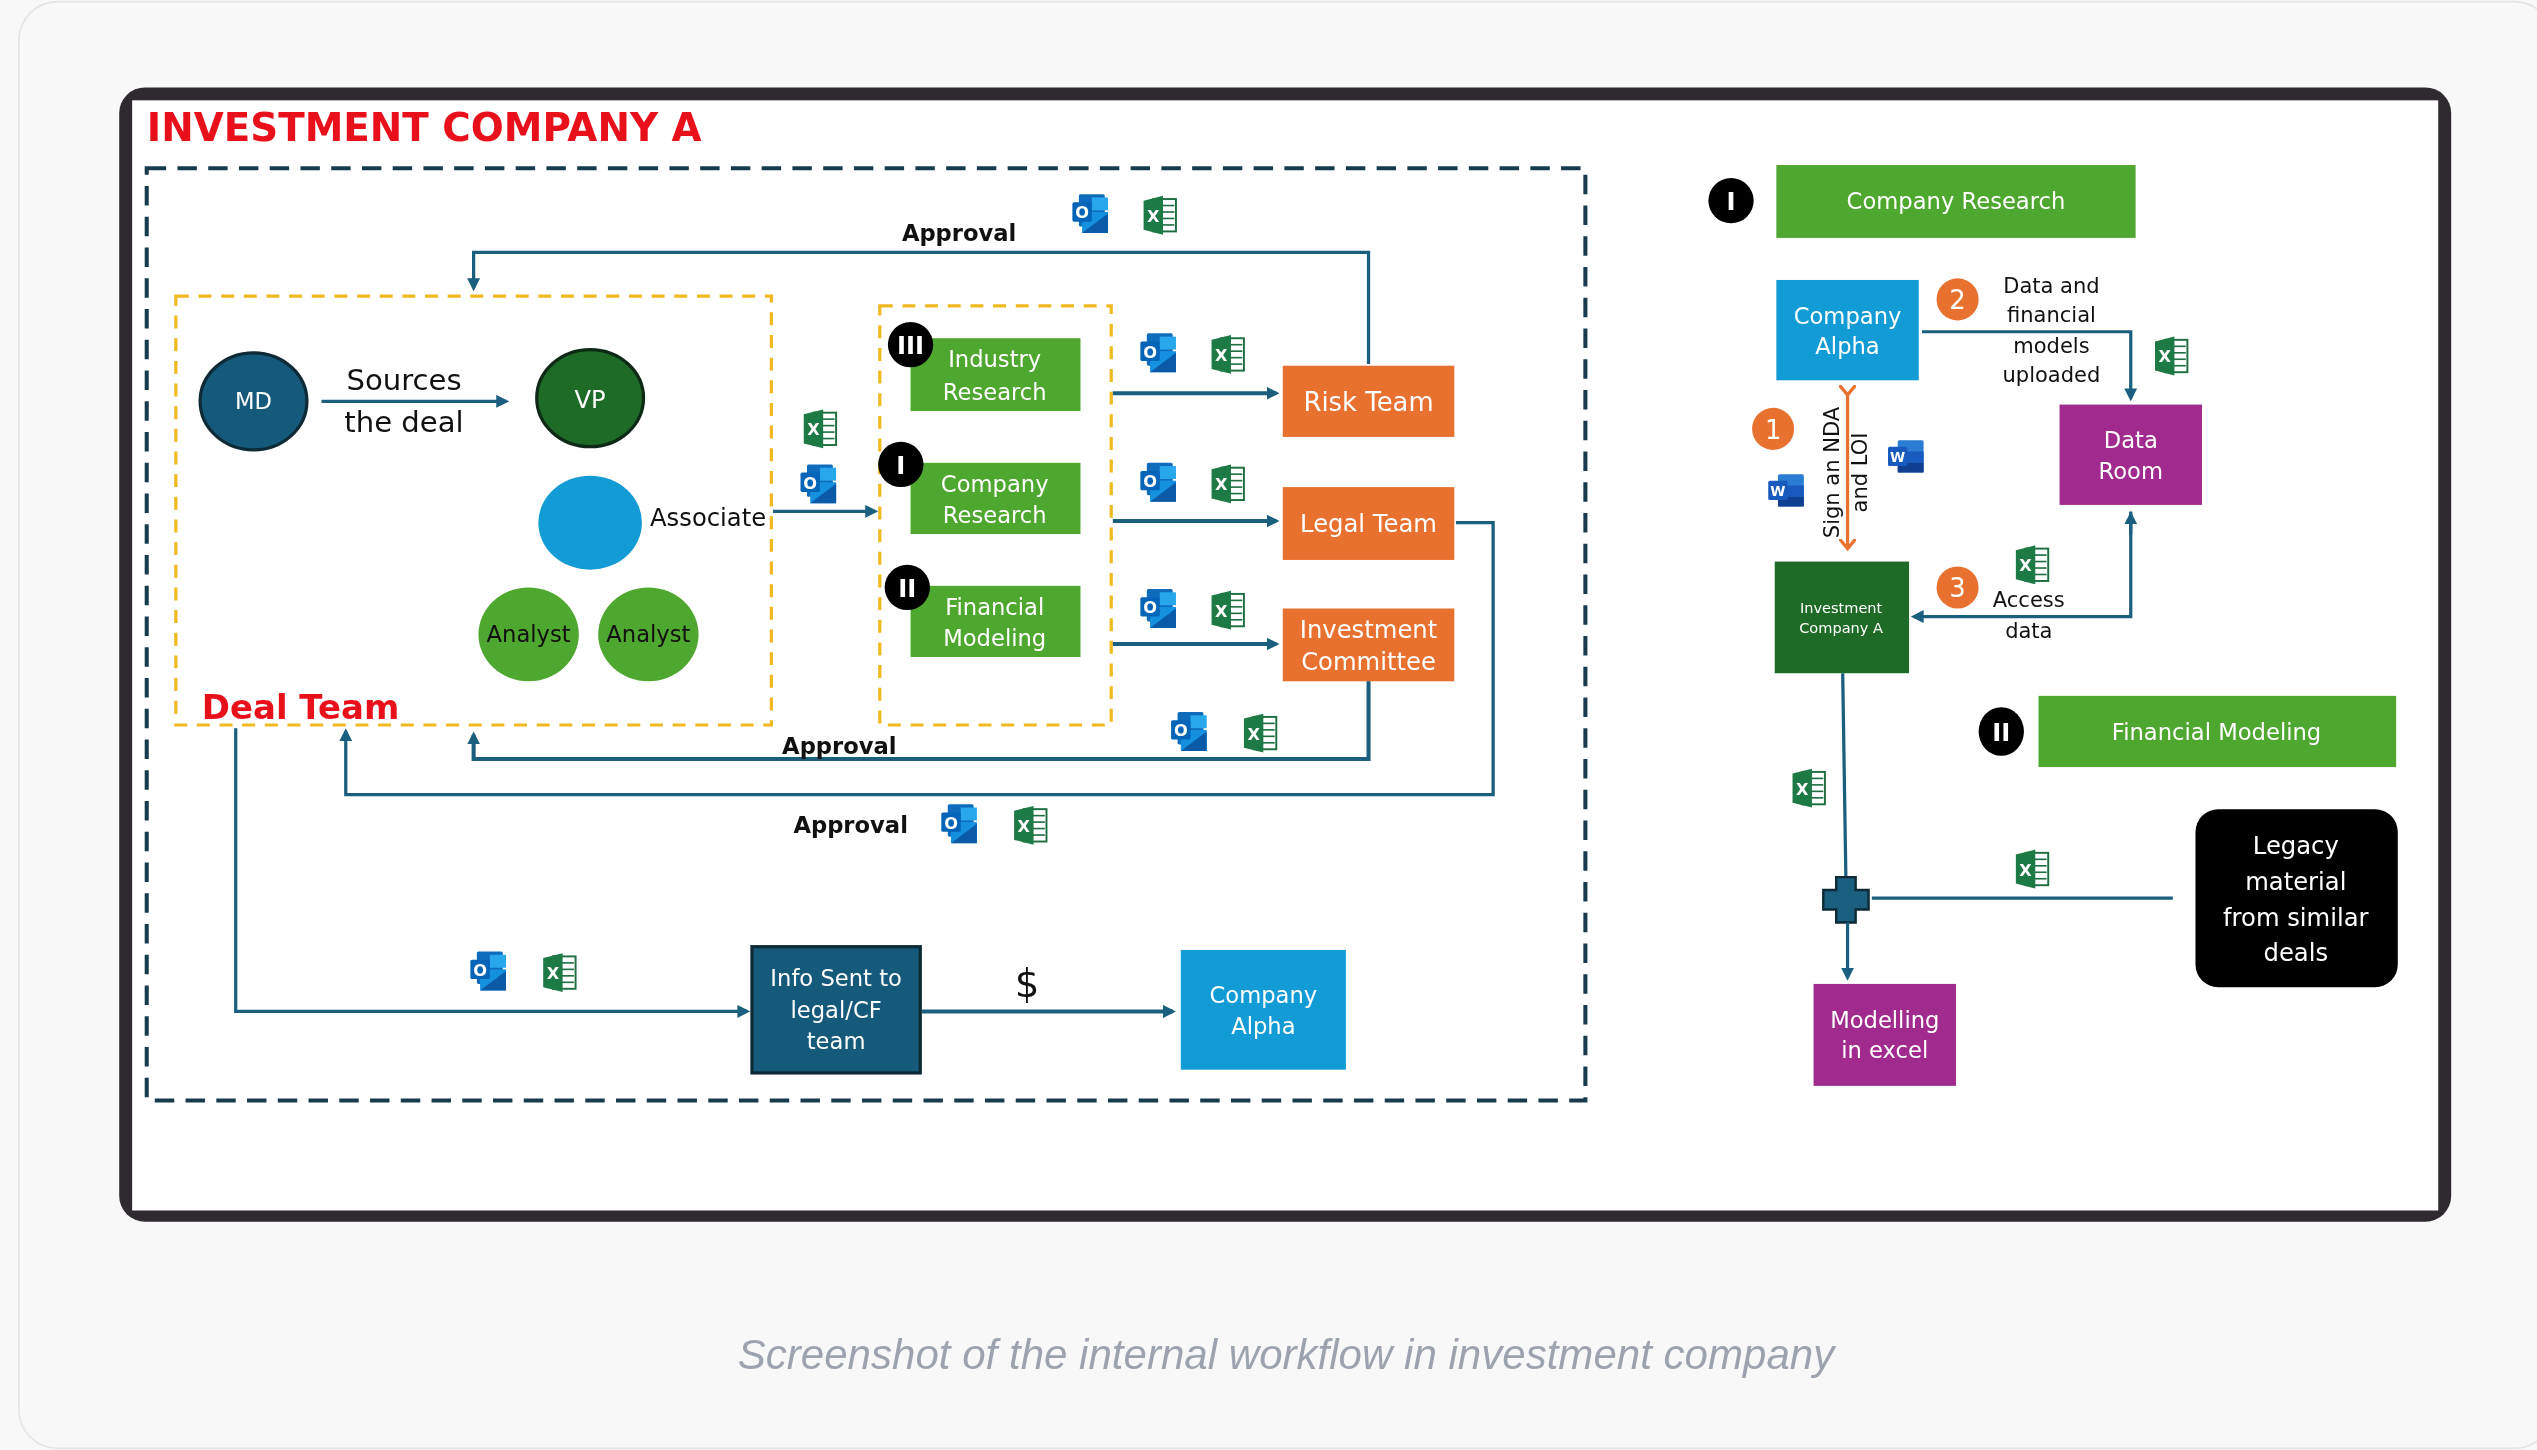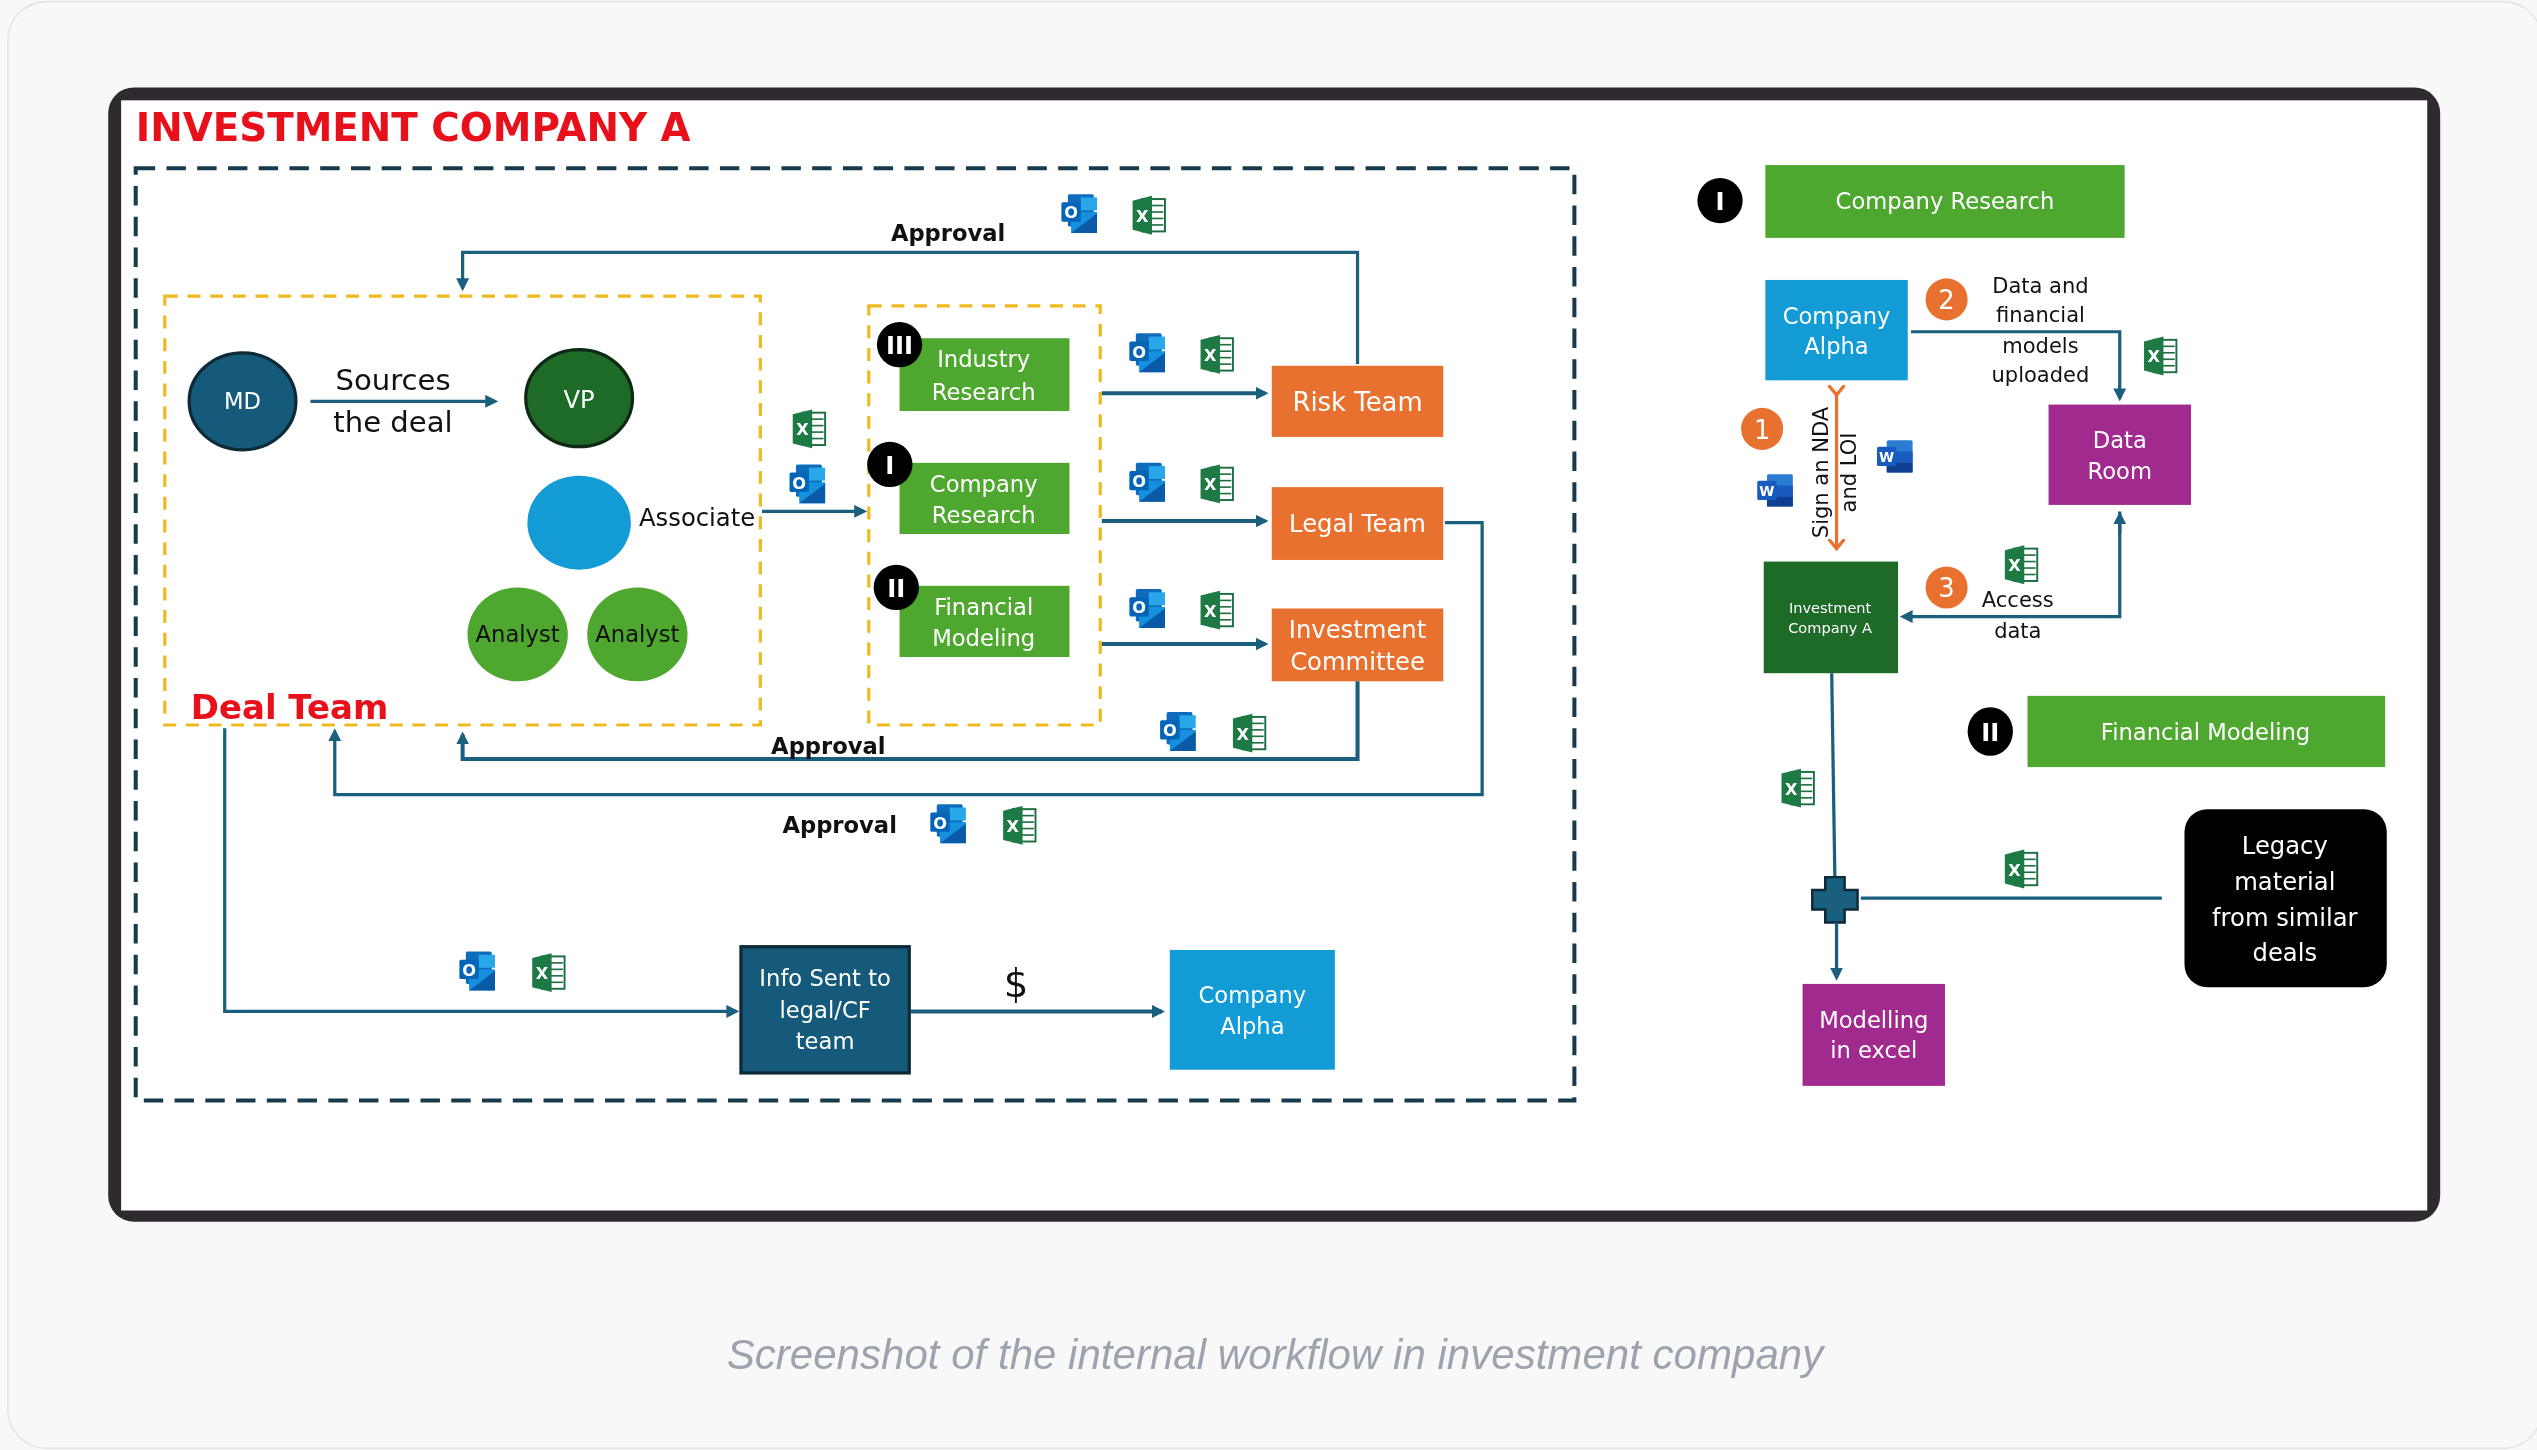--- a/index.html
+++ b/index.html
@@ -1,17 +1,17 @@
 <!DOCTYPE html>
 <html style="font-size:10px"><head>
 <meta charset="utf-8">
 <style>
 html,body{margin:0;padding:0;background:#f8f8f8;}
 body{width:2538px;height:1450px;overflow:hidden;font-family:"Liberation Sans",sans-serif;}
-#stage{position:absolute;left:6px;top:0;width:2465px;height:1450px;}
+#stage{position:absolute;left:17px;top:0;width:2465px;height:1450px;}
 svg text{font-family:"DejaVu Sans","Liberation Sans",sans-serif;}
 .cap{font-family:"Liberation Sans",sans-serif;font-style:italic;}
 </style>
 </head>
 <body>
 
 <div id="stage">
 <svg width="2538" height="1450" viewBox="0 0 1568 896" xmlns="http://www.w3.org/2000/svg">
   <defs>
     <marker id="arr" markerWidth="8" markerHeight="8" refX="6" refY="4" orient="auto" markerUnits="userSpaceOnUse">

